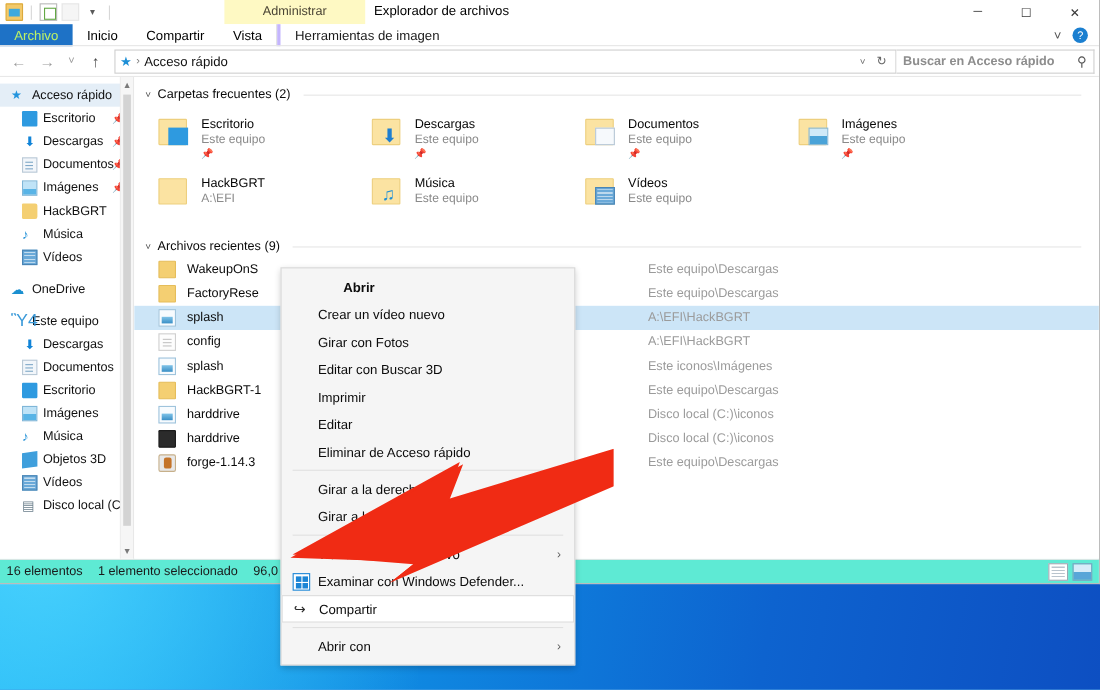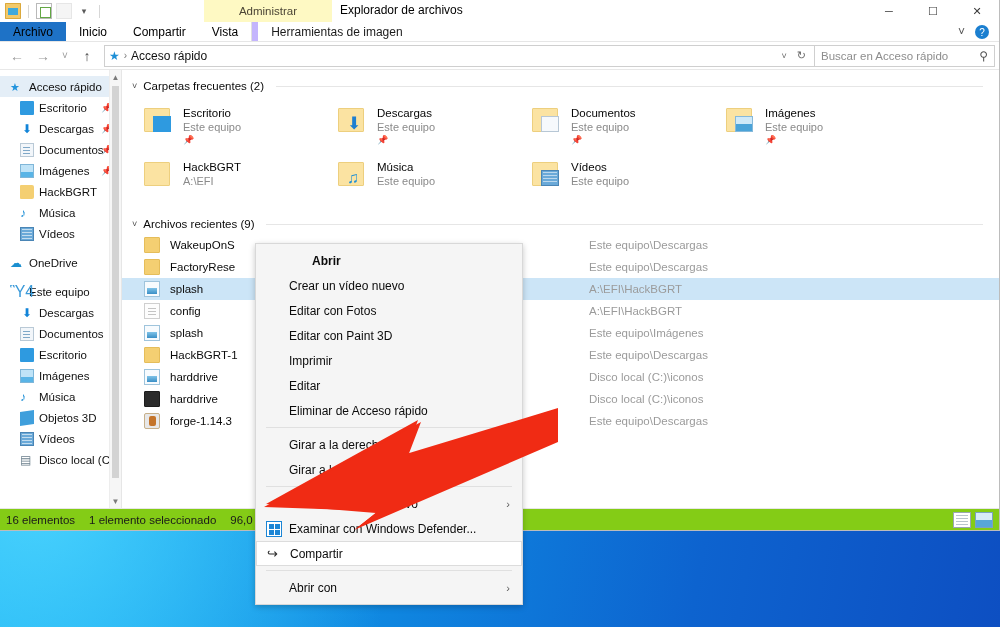--- a/index.html
+++ b/index.html
@@ -54,22 +54,22 @@
     width:44px; height:22px; display:flex; align-items:center; justify-content:center;
     font-size:11px; color:#3a3a3a;
   }
 
   
   .ribbon { height:20px; background:#fff; display:flex; align-items:flex-end; position:relative; }
   .tab {
     height:20px; padding:0 13px; display:flex; align-items:center;
     font-size:12px; color:#000; white-space:nowrap;
   }
-  .tab.active { background:#1e72c6; color:#000000; }
-  .tab.tools { background:#f2e87f00; color:#1b1b1b; border-left:6px solid #c4b5fd; }
+  .tab.active { background:#1e72c6; color:#bef264; }
+  .tab.tools { background:#f2e87f00; color:#1b1b1b; border-left:3px solid #c4b5fd; }
   .ribbon .tools-wrap { border-left:1px solid #e0e0e0; height:20px; display:flex; align-items:center; }
   .ribbon-bottom-border { position:absolute; left:0; right:0; bottom:0; height:1px; background:#e6e6e6; }
 
   
   .addressrow {
     height:28px; display:flex; align-items:center; gap:0; padding:0 4px;
     background:#fff; border-bottom:1px solid #e8e8e8;
   }
   .navbtn {
     width:26px; height:24px; display:flex; align-items:center; justify-content:center;
@@ -85,21 +85,21 @@
   .addr-sep { color:#7a7a7a; font-size:10px; }
   .addr-text { font-size:12px; color:#111; }
   .addr-spacer { flex:1; }
   .addr-chev { color:#666; font-size:9px; padding:0 6px; }
   .addr-refresh { color:#666; font-size:11px; padding-right:4px; }
   .searchbox {
     width:180px; height:22px; border:1px solid #cfcfcf; border-left:none; background:#fff;
     display:flex; align-items:center; padding:0 6px;
   }
   .searchbox input {
-    border:none; outline:none; flex:1; font-family:inherit; font-size:11.5px; color:#3a3a3a; background:transparent;
+    border:none; outline:none; flex:1; font-family:inherit; font-size:11.5px; color:#3a3a3a; background:transparent;font-weight:bold;
   }
   .searchbox input::placeholder { color:#8d8d8d; }
   .search-ico { color:#555; font-size:12px; }
 
   
   .body { flex:1; display:flex; min-height:0; position:relative; }
 
   
   .navpane {
     width:122px; background:#fff; border-right:1px solid #e6e6e6;
@@ -178,21 +178,21 @@
   .ri-txt { background:#fdfdfd; border:1px solid #cfcfcf; }
   .ri-txt::after{content:"";position:absolute;left:3px;top:4px;width:8px;height:1px;background:#c4c4c4;box-shadow:0 3px 0 #c4c4c4,0 6px 0 #c4c4c4;}
   .ri-dark { background:#2b2b2b; border:1px solid #1c1c1c; border-radius:1px; }
   .ri-java { background:#e8e8e8; border:1px solid #c7b08a; border-radius:2px; }
   .ri-java::after{content:"";position:absolute;left:4px;top:2px;width:7px;height:10px;background:#c4742a;border-radius:2px;}
   .rec-name { font-size:11.5px; color:#0a0a0a; width:130px; white-space:nowrap; overflow:hidden; }
   .rec-path { font-size:11.5px; color:#9b9b9b; white-space:nowrap; margin-left:289px; }
 
   
   .statusbar {
-    height:22px; border-top:1px solid #e6e6e6; background:#84cc16;
+    height:22px; border-top:1px solid #e6e6e6; background:#5eead4;
     display:flex; align-items:center; padding:0 6px; font-size:11.5px; color:#1a1a1a; gap:14px;
   }
   .status-right { margin-left:auto; display:flex; gap:4px; align-items:center; }
   .viewbtn { width:18px; height:16px; position:relative; }
   .vb-details { border:1px solid #9aa7b2; background:#fff; }
   .vb-details::after{content:"";position:absolute;left:2px;top:2px;right:2px;bottom:2px;
     background:repeating-linear-gradient(#b9c4cd 0 1px,transparent 1px 3px);}
   .vb-thumbs { border:1px solid #7ba2c0; background:linear-gradient(#d7ecf9 50%,#58a6d8 50%); }
 
   
@@ -484,21 +484,21 @@
             <span class="rec-path">A:\EFI\HackBGRT</span>
           </div>
           <div class="rec-row">
             <span class="rec-ico ri-txt"></span>
             <span class="rec-name">config</span>
             <span class="rec-path">A:\EFI\HackBGRT</span>
           </div>
           <div class="rec-row">
             <span class="rec-ico ri-img"></span>
             <span class="rec-name">splash</span>
-            <span class="rec-path">Este equipo\Imágenes</span>
+            <span class="rec-path">Este iconos\Imágenes</span>
           </div>
           <div class="rec-row">
             <span class="rec-ico ri-folder"></span>
             <span class="rec-name">HackBGRT-1</span>
             <span class="rec-path">Este equipo\Descargas</span>
           </div>
           <div class="rec-row">
             <span class="rec-ico ri-img"></span>
             <span class="rec-name">harddrive</span>
             <span class="rec-path">Disco local (C:)\iconos</span>
@@ -529,24 +529,24 @@
 </div>
 
 <div class="ctxmenu" id="ctxmenu">
     <div class="ctx-item bold">
       <span>Abrir</span>
     </div>
     <div class="ctx-item">
       <span>Crear un vídeo nuevo</span>
     </div>
     <div class="ctx-item">
-      <span>Editar con Fotos</span>
-    </div>
-    <div class="ctx-item">
-      <span>Editar con Paint 3D</span>
+      <span>Girar con Fotos</span>
+    </div>
+    <div class="ctx-item">
+      <span>Editar con Buscar 3D</span>
     </div>
     <div class="ctx-item">
       <span>Imprimir</span>
     </div>
     <div class="ctx-item">
       <span>Editar</span>
     </div>
     <div class="ctx-item">
       <span>Eliminar de Acceso rápido</span>
     </div>

